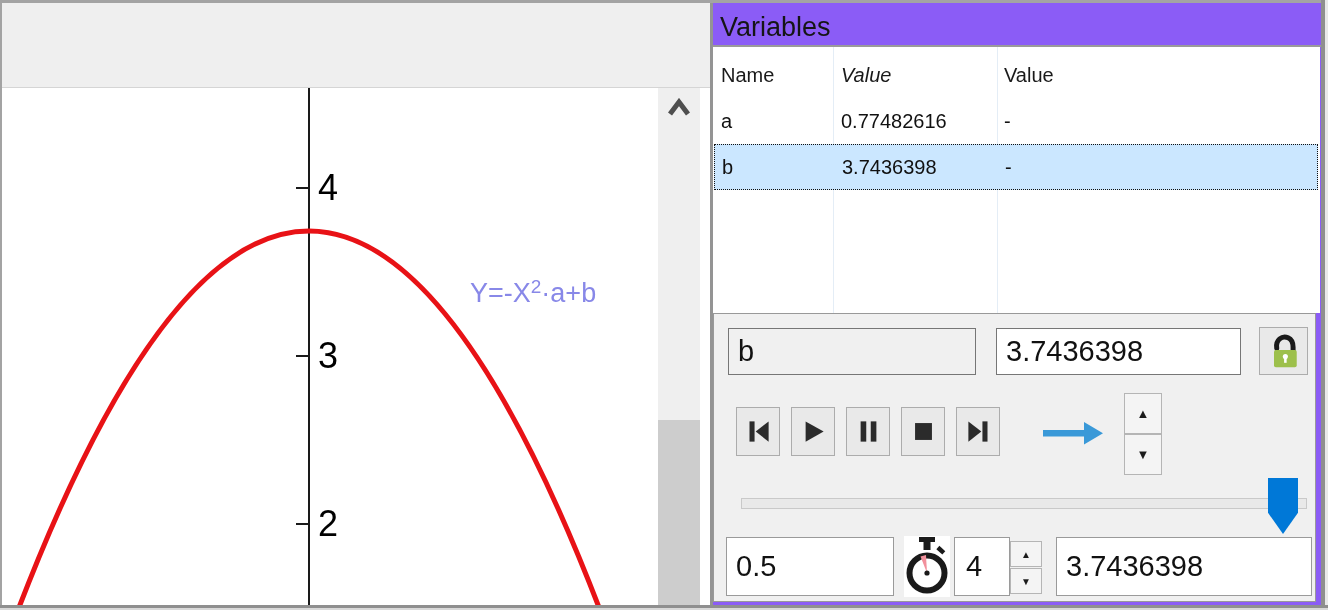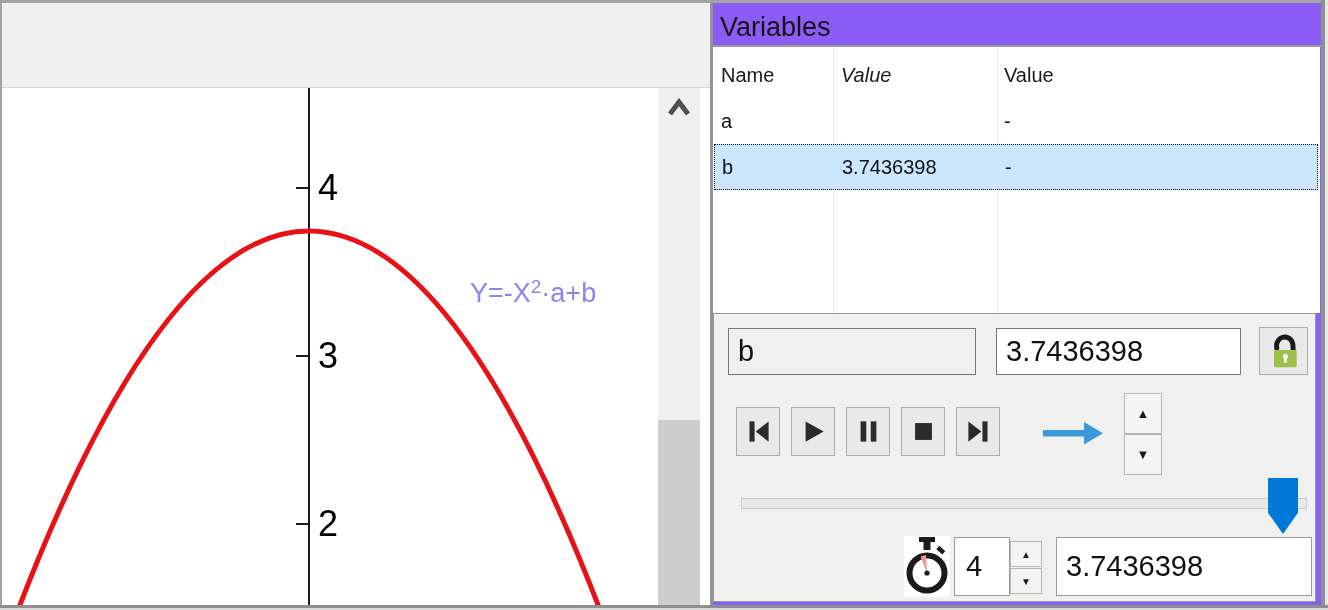--- a/index.html
+++ b/index.html
@@ -84,20 +84,21 @@
 
     <div class="vartable">
       <div class="col-div" style="left:120px;"></div>
       <div class="col-div" style="left:284px;"></div>
       <div class="hcell" style="left:8px;">Name</div>
       <div class="hcell" style="left:128px;font-style:italic;">Value</div>
       <div class="hcell" style="left:291px;">Value</div>
 
       <div class="trow" style="top:52px;">
         <div class="ccell" style="left:8px;">a</div>
+        <div class="ccell" style="left:128px;">0.77482616</div>
         <div class="ccell" style="left:291px;">-</div>
       </div>
 
       <div class="trow selected" style="top:97px;">
         <div class="ccell" style="left:7px;">b</div>
         <div class="ccell" style="left:127px;">3.7436398</div>
         <div class="ccell" style="left:290px;">-</div>
       </div>
     </div>
 
@@ -151,20 +152,21 @@
       <button class="spinbtn" style="left:410px;top:79px;width:38px;height:41px;font-size:13px;">
           <span>▲</span>
         </button>
       <button class="spinbtn" style="left:410px;top:120px;width:38px;height:41px;font-size:13px;">
           <span>▼</span>
         </button>
 
       <div class="slider-track"></div>
       <div class="slider-thumb"></div>
 
+      <input class="fld soft" style="left: 12px; top: 223px; width: 168px; height: 59px;" value="0.5">
 
       <div class="stopwatch">
         <svg width="46" height="60" viewBox="0 0 46 60">
           <rect x="15" y="0" width="16" height="5" fill="#1a1a1a"></rect>
           <rect x="19.5" y="4" width="7" height="9" fill="#1a1a1a"></rect>
           <rect x="33" y="11" width="8" height="4.5" transform="rotate(42 37 13)" fill="#1a1a1a"></rect>
           <circle cx="23" cy="36" r="17.5" fill="#fff" stroke="#1a1a1a" stroke-width="6"></circle>
           <polygon points="23,36 16.5,19.5 22,18" fill="#f2909c"></polygon>
           <circle cx="23" cy="36" r="2.6" fill="#1a1a1a"></circle>
         </svg>

